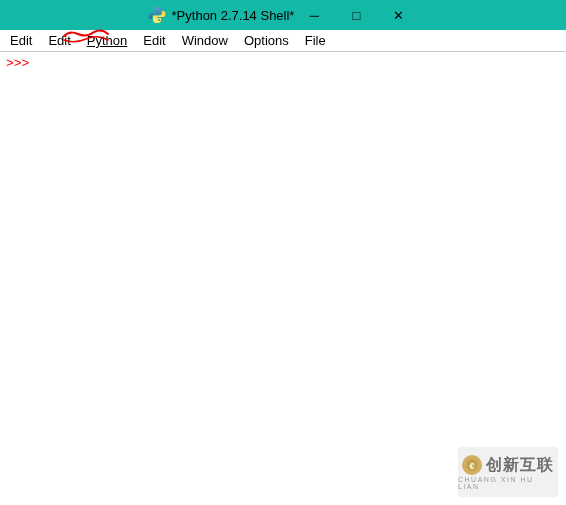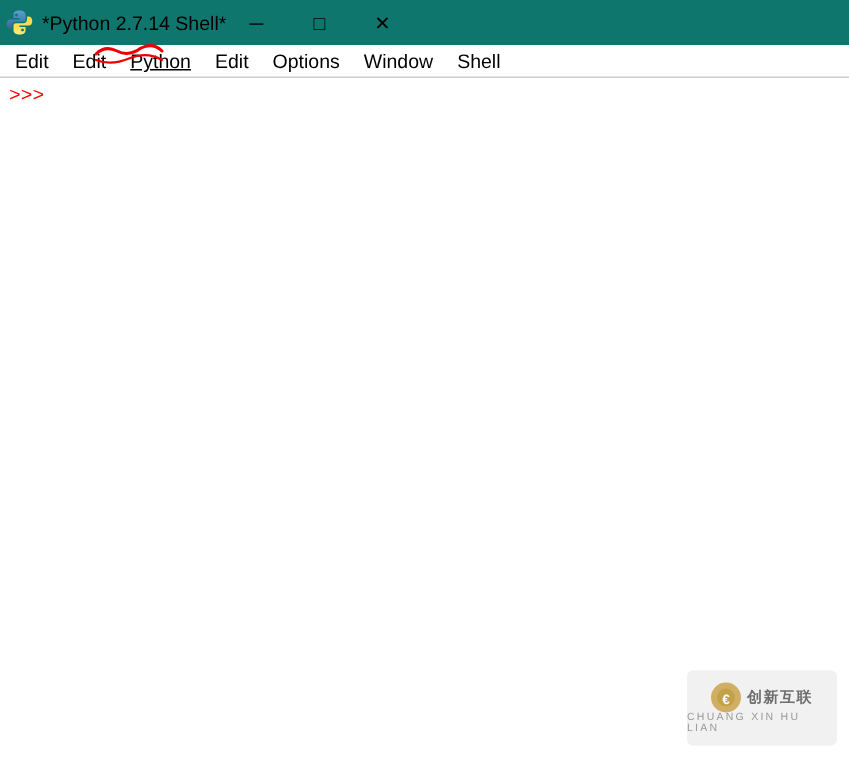--- a/index.html
+++ b/index.html
@@ -15,22 +15,22 @@
       font-family: 'Segoe UI', Arial, sans-serif;
       font-size: 13px;
       overflow: hidden;
       position: relative;
     }
 
     
     .title-bar {
       display: flex;
       align-items: center;
-      justify-content: flex-start;
-      background: #0f766e;
+      justify-content: center;
+      background: #14b8a6;
       height: 30px;
       padding: 0 4px 0 4px;
       border-bottom: none;
     }
 
     .title-bar-left {
       display: flex;
       align-items: center;
       gap: 6px;
     }
@@ -139,21 +139,21 @@
       background: #c8a04a;
       display: flex;
       align-items: center;
       justify-content: center;
       color: #fff;
       font-size: 10px;
       font-weight: bold;
     }
 
     .watermark-text {
-      font-size: 10px;
+      font-size: 16px;
       color: #555;
       font-weight: bold;
       letter-spacing: 1px;
     }
 
     .watermark-subtext {
       font-size: 7px;
       color: #888;
       letter-spacing: 1.5px;
       text-transform: uppercase;
@@ -197,23 +197,23 @@
     <button class="title-bar-btn">□</button>
     <button class="title-bar-btn close">✕</button>
   </div>
 </div>
 
 <div class="menu-bar">
   <span class="menu-item">Edit</span>
   <span class="menu-item">Edit</span>
   <span class="menu-item" style="text-decoration:underline;">Python</span>
   <span class="menu-item">Edit</span>
+  <span class="menu-item">Window</span>
   <span class="menu-item">Options</span>
-  <span class="menu-item">Window</span>
-  <span class="menu-item">Shell</span>
+  <span class="menu-item">File</span>
 </div>
 
 <svg class="annotation-shell" viewBox="0 0 48 20" xmlns="http://www.w3.org/2000/svg">
 
   <path d="M2,8 Q8,2 16,6 Q24,10 32,4 Q40,0 46,6" stroke="#e00" stroke-width="2" fill="none" stroke-linecap="round"></path>
   <path d="M2,12 Q12,16 24,11 Q36,6 46,12" stroke="#e00" stroke-width="1.5" fill="none" stroke-linecap="round"></path>
 </svg>
 
 <div class="shell-content">
   <div class="prompt-line">

